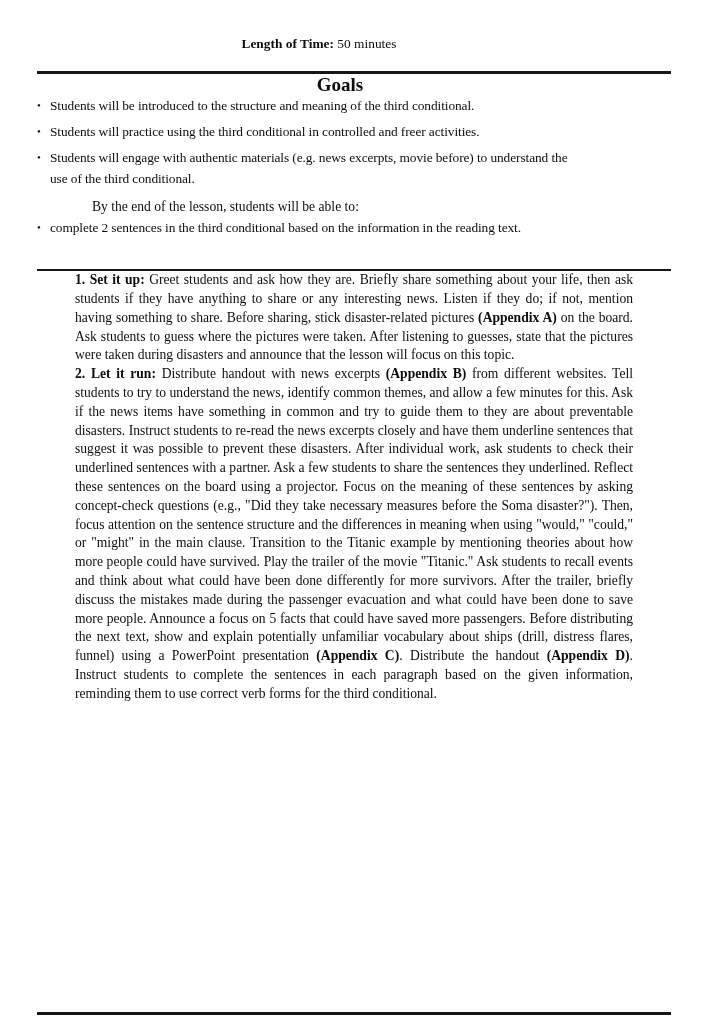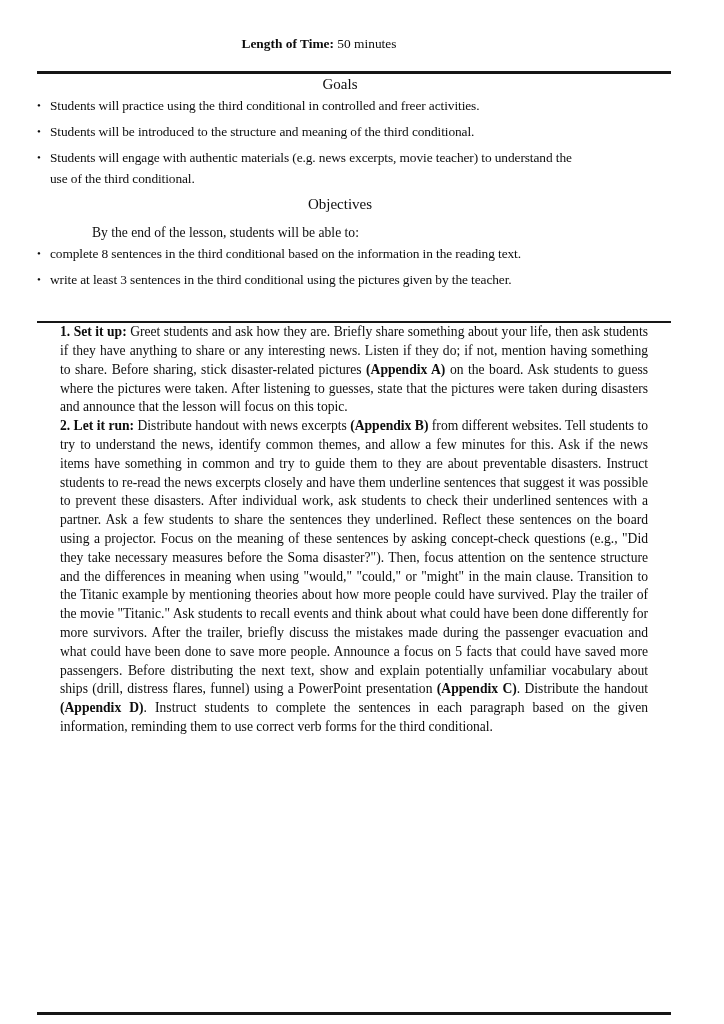--- a/index.html
+++ b/index.html
@@ -36,22 +36,22 @@
   .rule-mid { margin-top: 31px; }
   .footer-rule {
     position: absolute;
     left: 37px;
     right: 37px;
     bottom: 9px;
     height: 2.6px;
     background: #161616;
   }
   h2.heading {
-    font-size: 15px;
-    font-weight: normal;
+    font-size: 19px;
+    font-weight: bold;
     text-align: center;
     padding-right: 28px;
     margin: 0;
     line-height: 21px;
   }
   .h-goals { margin-top: 15px; }
   .h-objectives { margin-top: 19px; }
   .h-process { margin-top: 15px; }
   ul.blist {
     list-style: none;
@@ -82,21 +82,21 @@
   .objectives-list {
     margin-left: 93px;
     margin-top: 12px;
     width: 545px;
   }
   .intro {
     margin: 8px 0 0 55px;
     line-height: 20px;
   }
   p.para {
-    margin: 0 23px;
+    margin: 0 38px;
     text-align: justify;
     line-height: 18.8px;
   }
   .para-1 { margin-top: 29px; }
   .para-2 { margin-top: 22px; }
   p.para .b { font-weight: bold; }
 </style>
 </head>
 <body>
 
@@ -104,32 +104,30 @@
 
   <div class="doc-header">
     <span class="lbl">Length of Time:</span><span> 50 minutes</span>
   </div>
 
   <div class="rule rule-top"></div>
 
   <h2 class="heading h-goals">Goals</h2>
 
   <ul class="blist goals-list">
+    <li><span>Students will be introduced to the structure and meaning of the third conditional.</span></li>
     <li><span>Students will practice using the third conditional in controlled and freer activities.</span></li>
-    <li><span>Students will be introduced to the structure and meaning of the third conditional.</span></li>
-    <li><span>Students will engage with authentic materials (e.g. news excerpts, movie teacher) to understand the use of the third conditional.</span></li>
+    <li><span>Students will engage with authentic materials (e.g. news excerpts, movie before) to understand the use of the third conditional.</span></li>
   </ul>
 
-  <h2 class="heading h-objectives">Objectives</h2>
 
   <div class="intro">By the end of the lesson, students will be able to:</div>
 
   <ul class="blist objectives-list">
-    <li><span>complete 8 sentences in the third conditional based on the information in the reading text.</span></li>
-    <li><span>write at least 3 sentences in the third conditional using the pictures given by the teacher.</span></li>
+    <li><span>complete 2 sentences in the third conditional based on the information in the reading text.</span></li>
   </ul>
 
   <div class="rule rule-mid"></div>
 
 
   <p class="para para-1"><span class="b">1. Set it up: </span><span>Greet students and ask how they are. Briefly share something about your life, then ask students if they have anything to share or any interesting news. Listen if they do; if not, mention having something to share. Before sharing, stick disaster-related pictures </span><span class="b">(Appendix A)</span><span> on the board. Ask students to guess where the pictures were taken. After listening to guesses, state that the pictures were taken during disasters and announce that the lesson will focus on this topic.</span></p>
 
   <p class="para para-2"><span class="b">2. Let it run: </span><span>Distribute handout with news excerpts </span><span class="b">(Appendix B)</span><span> from different websites. Tell students to try to understand the news, identify common themes, and allow a few minutes for this. Ask if the news items have something in common and try to guide them to they are about preventable disasters. Instruct students to re-read the news excerpts closely and have them underline sentences that suggest it was possible to prevent these disasters. After individual work, ask students to check their underlined sentences with a partner. Ask a few students to share the sentences they underlined. Reflect these sentences on the board using a projector. Focus on the meaning of these sentences by asking concept-check questions (e.g., "Did they take necessary measures before the Soma disaster?"). Then, focus attention on the sentence structure and the differences in meaning when using "would," "could," or "might" in the main clause. Transition to the Titanic example by mentioning theories about how more people could have survived. Play the trailer of the movie "Titanic." Ask students to recall events and think about what could have been done differently for more survivors. After the trailer, briefly discuss the mistakes made during the passenger evacuation and what could have been done to save more people. Announce a focus on 5 facts that could have saved more passengers. Before distributing the next text, show and explain potentially unfamiliar vocabulary about ships (drill, distress flares, funnel) using a PowerPoint presentation </span><span class="b">(Appendix C)</span><span>. Distribute the handout </span><span class="b">(Appendix D)</span><span>. Instruct students to complete the sentences in each paragraph based on the given information, reminding them to use correct verb forms for the third conditional.</span></p>
 
   <div class="footer-rule"></div>

